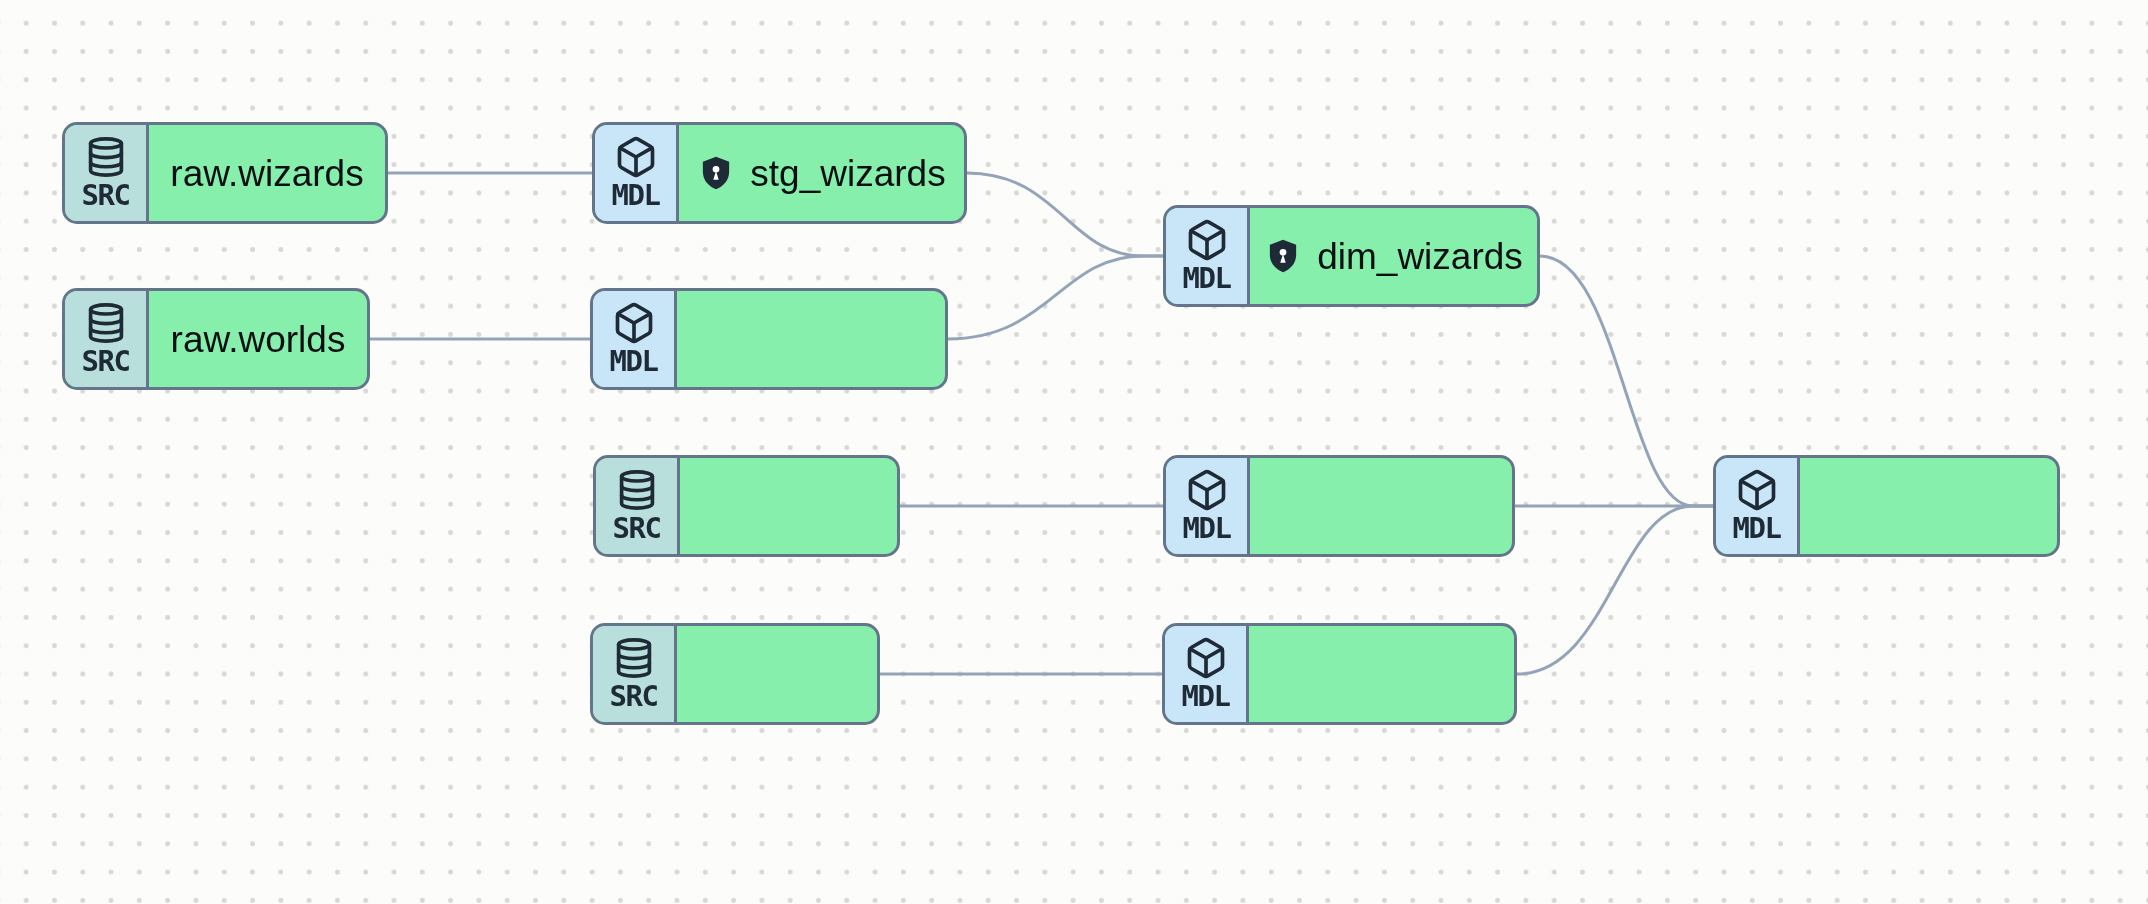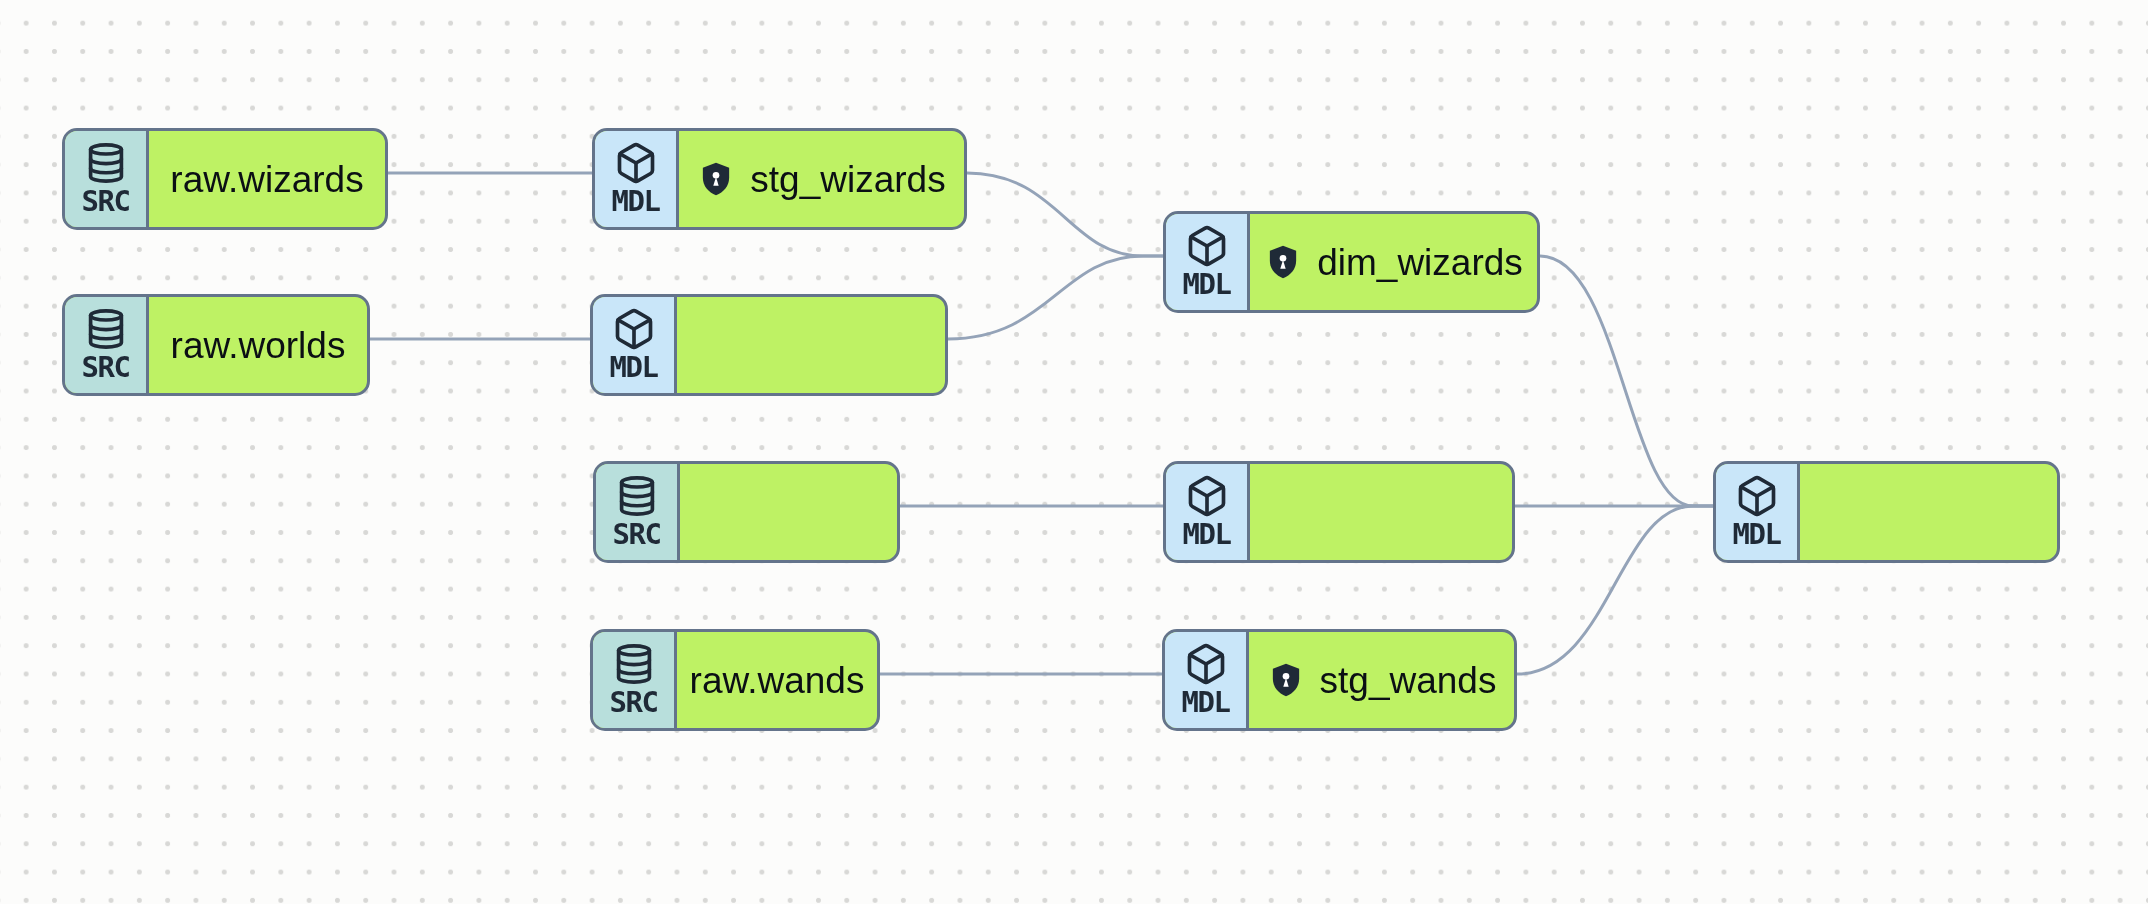--- a/index.html
+++ b/index.html
@@ -21,26 +21,25 @@
   }
   svg.edges path {
     fill:none;
     stroke:var(--edge-color,#94a3b8);
     stroke-width:3;
     stroke-linecap:round;
   }
   .node {
     position:absolute;
     display:flex;
-    background:#bef264;
+    background:#86efac;
     border:3px solid var(--border-color,#64748b);
     border-radius:15px;
     overflow:hidden;
     cursor:pointer;
-    margin-top:6px;
   }
   .badge {
     flex:0 0 84px;
     width:84px;
     border-right:3px solid var(--border-color,#64748b);
     display:flex;
     flex-direction:column;
     align-items:center;
     justify-content:center;
     gap:2px;
@@ -139,24 +138,20 @@
       <span class="badge-icon">
           <svg viewBox="0 0 24 24" fill="none" stroke="#1f2a37" stroke-width="2" stroke-linecap="round" stroke-linejoin="round">
             <ellipse cx="12" cy="4.6" rx="8.4" ry="2.5"></ellipse>
             <path d="M3.6 4.6v14.8c0 1.4 3.7 2.5 8.4 2.5s8.4-1.1 8.4-2.5V4.6"></path>
             <path d="M3.6 9.8c0 1.4 3.7 2.5 8.4 2.5s8.4-1.1 8.4-2.5"></path>
             <path d="M3.6 14.8c0 1.4 3.7 2.5 8.4 2.5s8.4-1.1 8.4-2.5"></path>
           </svg>
         </span>
       <span class="badge-label">SRC</span>
     </div>
-    <div class="node-body">
-
-      <span class="node-label">raw.wands</span>
-    </div>
   </div>
     <div class="node" style="left: 592px; top: 122px; width: 375px; height: 102px;">
     <div class="badge" style="background: rgb(201, 230, 249);">
       <span class="badge-icon">
           <svg viewBox="0 0 24 24" fill="none" stroke="#1f2a37" stroke-width="2" stroke-linecap="round" stroke-linejoin="round">
             <path d="M21 16V8a2 2 0 0 0-1-1.73l-7-4a2 2 0 0 0-2 0l-7 4A2 2 0 0 0 3 8v8a2 2 0 0 0 1 1.73l7 4a2 2 0 0 0 2 0l7-4A2 2 0 0 0 21 16z"></path>
             <path d="M3.3 7l8.7 5 8.7-5"></path>
             <path d="M12 22V12"></path>
           </svg>
         </span>
@@ -201,50 +196,40 @@
     <div class="badge" style="background: rgb(201, 230, 249);">
       <span class="badge-icon">
           <svg viewBox="0 0 24 24" fill="none" stroke="#1f2a37" stroke-width="2" stroke-linecap="round" stroke-linejoin="round">
             <path d="M21 16V8a2 2 0 0 0-1-1.73l-7-4a2 2 0 0 0-2 0l-7 4A2 2 0 0 0 3 8v8a2 2 0 0 0 1 1.73l7 4a2 2 0 0 0 2 0l7-4A2 2 0 0 0 21 16z"></path>
             <path d="M3.3 7l8.7 5 8.7-5"></path>
             <path d="M12 22V12"></path>
           </svg>
         </span>
       <span class="badge-label">MDL</span>
     </div>
+  </div>
+    <div class="node" style="left: 1163px; top: 205px; width: 377px; height: 102px;">
+    <div class="badge" style="background: rgb(201, 230, 249);">
+      <span class="badge-icon">
+          <svg viewBox="0 0 24 24" fill="none" stroke="#1f2a37" stroke-width="2" stroke-linecap="round" stroke-linejoin="round">
+            <path d="M21 16V8a2 2 0 0 0-1-1.73l-7-4a2 2 0 0 0-2 0l-7 4A2 2 0 0 0 3 8v8a2 2 0 0 0 1 1.73l7 4a2 2 0 0 0 2 0l7-4A2 2 0 0 0 21 16z"></path>
+            <path d="M3.3 7l8.7 5 8.7-5"></path>
+            <path d="M12 22V12"></path>
+          </svg>
+        </span>
+      <span class="badge-label">MDL</span>
+    </div>
     <div class="node-body">
       <span class="shield-icon">
           <svg viewBox="0 0 24 24">
             <path fill="#1f2a37" d="M12 1.8l8.3 3.1v6.3c0 5.2-3.5 9.2-8.3 11-4.8-1.8-8.3-5.8-8.3-11V4.9L12 1.8z"></path>
             <circle fill="#ffffff" cx="12" cy="9.6" r="2.1"></circle>
             <path fill="#ffffff" d="M12 10.8l-1.7 5.4h3.4L12 10.8z"></path>
           </svg>
         </span>
-      <span class="node-label">stg_wands</span>
-    </div>
-  </div>
-    <div class="node" style="left: 1163px; top: 205px; width: 377px; height: 102px;">
-    <div class="badge" style="background: rgb(201, 230, 249);">
-      <span class="badge-icon">
-          <svg viewBox="0 0 24 24" fill="none" stroke="#1f2a37" stroke-width="2" stroke-linecap="round" stroke-linejoin="round">
-            <path d="M21 16V8a2 2 0 0 0-1-1.73l-7-4a2 2 0 0 0-2 0l-7 4A2 2 0 0 0 3 8v8a2 2 0 0 0 1 1.73l7 4a2 2 0 0 0 2 0l7-4A2 2 0 0 0 21 16z"></path>
-            <path d="M3.3 7l8.7 5 8.7-5"></path>
-            <path d="M12 22V12"></path>
-          </svg>
-        </span>
-      <span class="badge-label">MDL</span>
-    </div>
-    <div class="node-body">
-      <span class="shield-icon">
-          <svg viewBox="0 0 24 24">
-            <path fill="#1f2a37" d="M12 1.8l8.3 3.1v6.3c0 5.2-3.5 9.2-8.3 11-4.8-1.8-8.3-5.8-8.3-11V4.9L12 1.8z"></path>
-            <circle fill="#ffffff" cx="12" cy="9.6" r="2.1"></circle>
-            <path fill="#ffffff" d="M12 10.8l-1.7 5.4h3.4L12 10.8z"></path>
-          </svg>
-        </span>
       <span class="node-label">dim_wizards</span>
     </div>
   </div>
     <div class="node" style="left: 1713px; top: 455px; width: 347px; height: 102px;">
     <div class="badge" style="background: rgb(201, 230, 249);">
       <span class="badge-icon">
           <svg viewBox="0 0 24 24" fill="none" stroke="#1f2a37" stroke-width="2" stroke-linecap="round" stroke-linejoin="round">
             <path d="M21 16V8a2 2 0 0 0-1-1.73l-7-4a2 2 0 0 0-2 0l-7 4A2 2 0 0 0 3 8v8a2 2 0 0 0 1 1.73l7 4a2 2 0 0 0 2 0l7-4A2 2 0 0 0 21 16z"></path>
             <path d="M3.3 7l8.7 5 8.7-5"></path>
             <path d="M12 22V12"></path>

